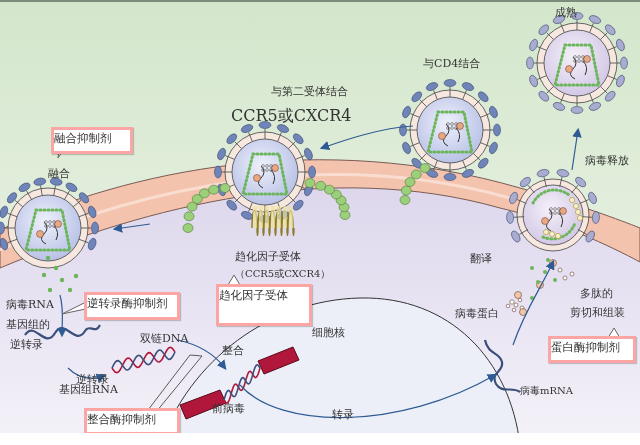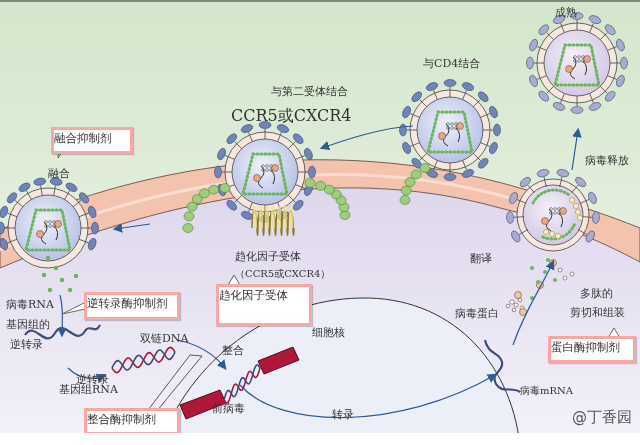--- a/index.html
+++ b/index.html
@@ -421,14 +421,13 @@
 <div class="lbl" style="left:570px;top:306px;">剪切和组装</div>
 
 <div class="box" style="left:51px;top:127px;width:76px;height:21px;"><span>融合抑制剂</span></div>
 <div class="box" style="left:84px;top:292px;width:90px;height:22px;"><span>逆转录酶抑制剂</span></div>
 <div class="box" style="left:216px;top:284px;width:90px;height:36px;line-height:1.45;">
       <div>趋化因子受体</div>
     </div>
 <div class="box" style="left:84px;top:408px;width:90px;height:21px;"><span>整合酶抑制剂</span></div>
 <div class="box" style="left:548px;top:336px;width:82px;height:21px;"><span>蛋白酶抑制剂</span></div>
 
-<div class="watermark">@丁香园</div>
 </div>
 
 </body></html>

